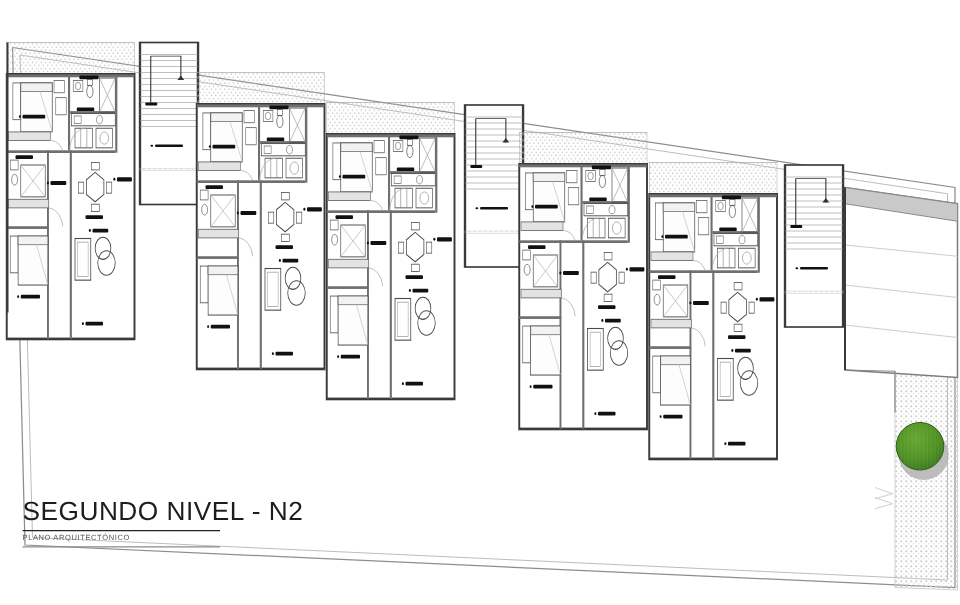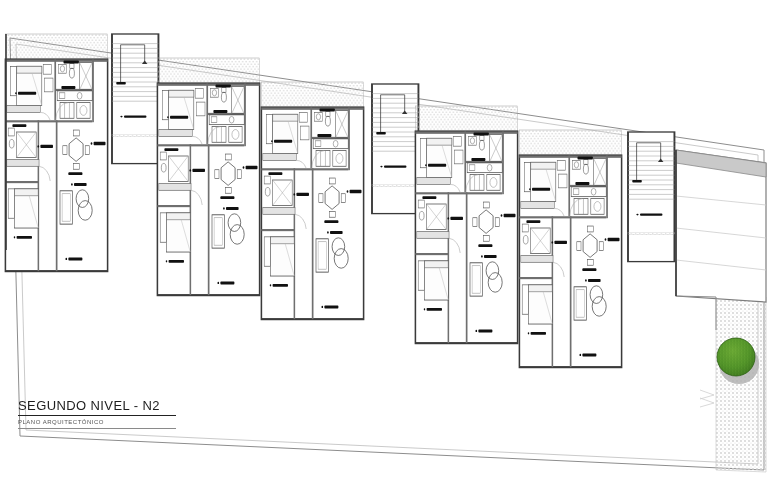--- a/index.html
+++ b/index.html
@@ -1,21 +1,21 @@
 <!DOCTYPE html>
 <html><head>
 <meta charset="utf-8">
 <style>
   html,body{margin:0;padding:0;background:#ffffff;}
   body{width:768px;height:484px;overflow:hidden;
        font-family:"Liberation Sans",sans-serif;color:#1a1a1a;}
   #sheet{position:relative;width:768px;height:484px;background:#fff;}
   #plan{position:absolute;inset:0;}
   .title-block{position:absolute;left:18px;top:398px;width:230px;}
-  .title-block .t-main{font-size:13px;letter-spacing:.4px;color:#1d1d1d;
+  .title-block .t-main{font-size:21px;letter-spacing:.4px;color:#1d1d1d;
       font-family:"Liberation Sans",sans-serif;white-space:nowrap;}
   .title-block .t-rule{height:1px;background:#222;margin:2px 0 3px 0;width:158px;}
   .title-block .t-sub{font-size:6px;letter-spacing:.5px;color:#555;white-space:nowrap;}
   .title-block .t-rule2{height:1px;background:#8a8a8a;margin-top:3px;width:158px;}
 </style>
 </head>
 <body>
 
 <div id="sheet">
 

